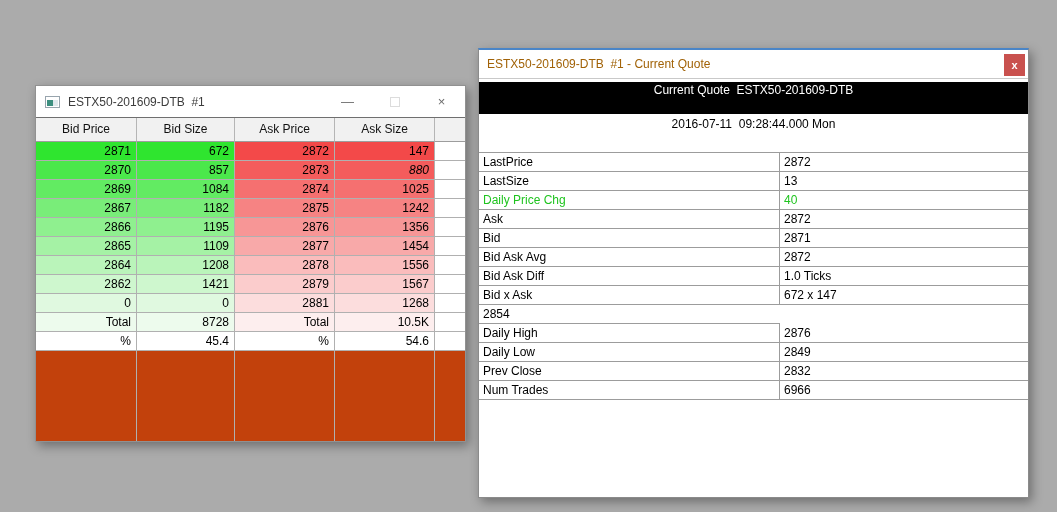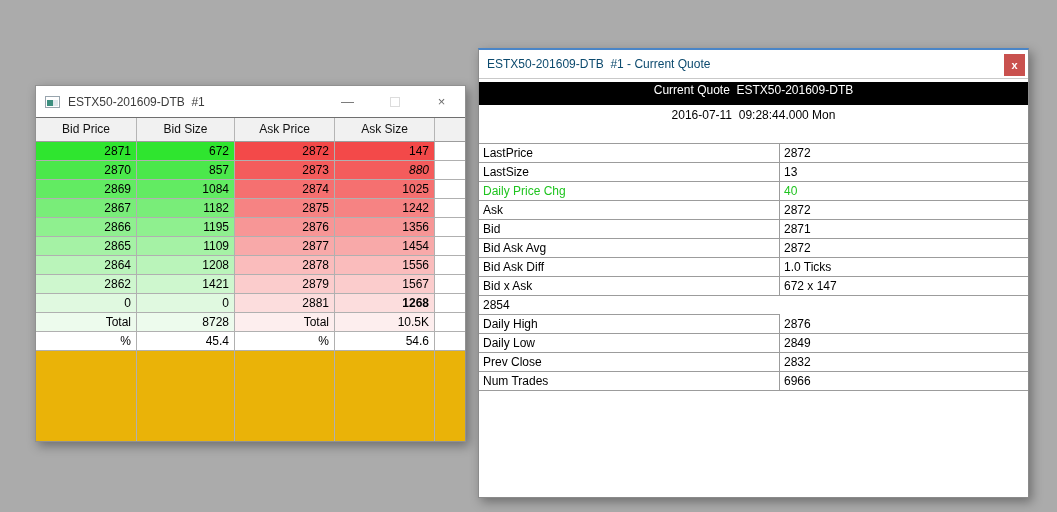--- a/index.html
+++ b/index.html
@@ -16,38 +16,38 @@
   
   #depth-window { left:35px; top:85px; width:431px; height:357px; border:1px solid #919191; }
   .dw-titlebar { height:31px; display:flex; align-items:center; padding-left:9px; background:#fff; }
   .dw-icon { width:15px; height:12px; border:1px solid #98a4ad; margin-right:8px; position:relative; background:#fff; flex:0 0 auto; }
   .dw-icon::after { content:""; position:absolute; left:1px; right:1px; top:3px; bottom:1px;
     background:linear-gradient(90deg,#3d8f7f 0 55%,#dfe8ec 55% 100%); }
   .dw-title { font-size:12px; color:#3c3c3c; flex:1; white-space:pre; }
   .dw-controls { display:flex; margin-left:auto; height:31px; }
   .dw-btn { width:47px; height:31px; display:flex; align-items:center; justify-content:center; color:#6b6b6b; font-size:13px; cursor:default; }
   .dw-btn .maxbox { width:10px; height:10px; border:1px solid #dcdcdc; }
-  .depth-body { position:absolute; left:0; top:31px; right:0; bottom:0; border-top:1px solid #6f6f6f; display:flex; flex-direction:column; background:#eab308; }
+  .depth-body { position:absolute; left:0; top:31px; right:0; bottom:0; border-top:1px solid #6f6f6f; display:flex; flex-direction:column; background:#c2410c; }
   .dgrid { display:grid; grid-template-columns:101px 98px 100px 100px 1fr; }
   .dhead { height:24px; background:#f1f1f1; }
   .hcell { border-right:1px solid #b5b5b5; border-bottom:1px solid #9d9d9d; text-align:center; font-size:12px; color:#111; line-height:23px; }
   .hcell:last-child { border-right:none; }
   .drow { height:19px; }
   .cell { border-right:1px solid #b0b0b0; border-bottom:1px solid #b0b0b0; font-size:12px; line-height:18px; text-align:right; padding-right:5px; color:#000; background:#fff; overflow:hidden; }
   .cell.stub { padding:0; border-right:none; }
   .filler { flex:1; }
   .filler .fcol { border-right:1px solid #b0b0b0; }
   .filler .fcol:last-child { border-right:none; }
 
   
   #quote-window { left:478px; top:48px; width:551px; height:450px; border:1px solid #8b8b8b; border-top:2px solid #4a85c7; }
   .qw-titlebar { height:29px; display:flex; align-items:center; padding-left:8px; border-bottom:1px solid #c9c9c9; position:relative; background:#fff; }
-  .qw-title { font-size:12px; color:#0c4a6e; white-space:pre; }
+  .qw-title { font-size:12px; color:#a16207; white-space:pre; }
   .qw-close { position:absolute; top:4px; right:3px; width:21px; height:22px; background:#c9514e; color:#fff; font-size:11px; font-weight:bold; display:flex; align-items:center; justify-content:center; cursor:default; }
-  .qw-banner { height:23px; margin-top:3px; background:#000; color:#fff; text-align:center; font-size:12px; line-height:16px; white-space:pre; }
+  .qw-banner { height:32px; margin-top:3px; background:#000; color:#fff; text-align:center; font-size:12px; line-height:16px; white-space:pre; }
   .qw-timestamp { height:39px; line-height:20px; text-align:center; font-size:12px; color:#000; border-bottom:1px solid #9c9c9c; white-space:pre; }
   .qrow { display:grid; grid-template-columns:301px 1fr; height:19px; font-size:12px; }
   .qlabel { border-right:1px solid #9c9c9c; border-bottom:1px solid #9c9c9c; padding-left:4px; line-height:18px; color:#000; overflow:hidden; }
   .qvalue { border-bottom:1px solid #9c9c9c; padding-left:4px; line-height:18px; color:#000; overflow:hidden; }
 </style>
 </head>
 <body style="background: rgb(171, 171, 171);">
 
 <div class="window" id="depth-window">
   <div class="dw-titlebar">
@@ -124,21 +124,21 @@
       <div class="cell" style="background: rgb(206, 247, 206);">2862</div>
       <div class="cell" style="background: rgb(206, 247, 206);">1421</div>
       <div class="cell" style="background: rgb(251, 204, 204);">2879</div>
       <div class="cell" style="background: rgb(251, 204, 204);">1567</div>
       <div class="cell stub"></div>
     </div>
     <div class="dgrid drow">
       <div class="cell" style="background: rgb(224, 249, 224);">0</div>
       <div class="cell" style="background: rgb(224, 249, 224);">0</div>
       <div class="cell" style="background: rgb(252, 221, 221);">2881</div>
-      <div class="cell" style="background: rgb(252, 221, 221); font-weight: bold;">1268</div>
+      <div class="cell" style="background: rgb(252, 221, 221);">1268</div>
       <div class="cell stub"></div>
     </div>
 
     <div class="dgrid drow">
       <div class="cell" style="background: rgb(237, 251, 237);">Total</div>
       <div class="cell" style="background: rgb(237, 251, 237);">8728</div>
       <div class="cell" style="background: rgb(253, 238, 238);">Total</div>
       <div class="cell" style="background: rgb(253, 238, 238);">10.5K</div>
       <div class="cell stub"></div>
     </div>

